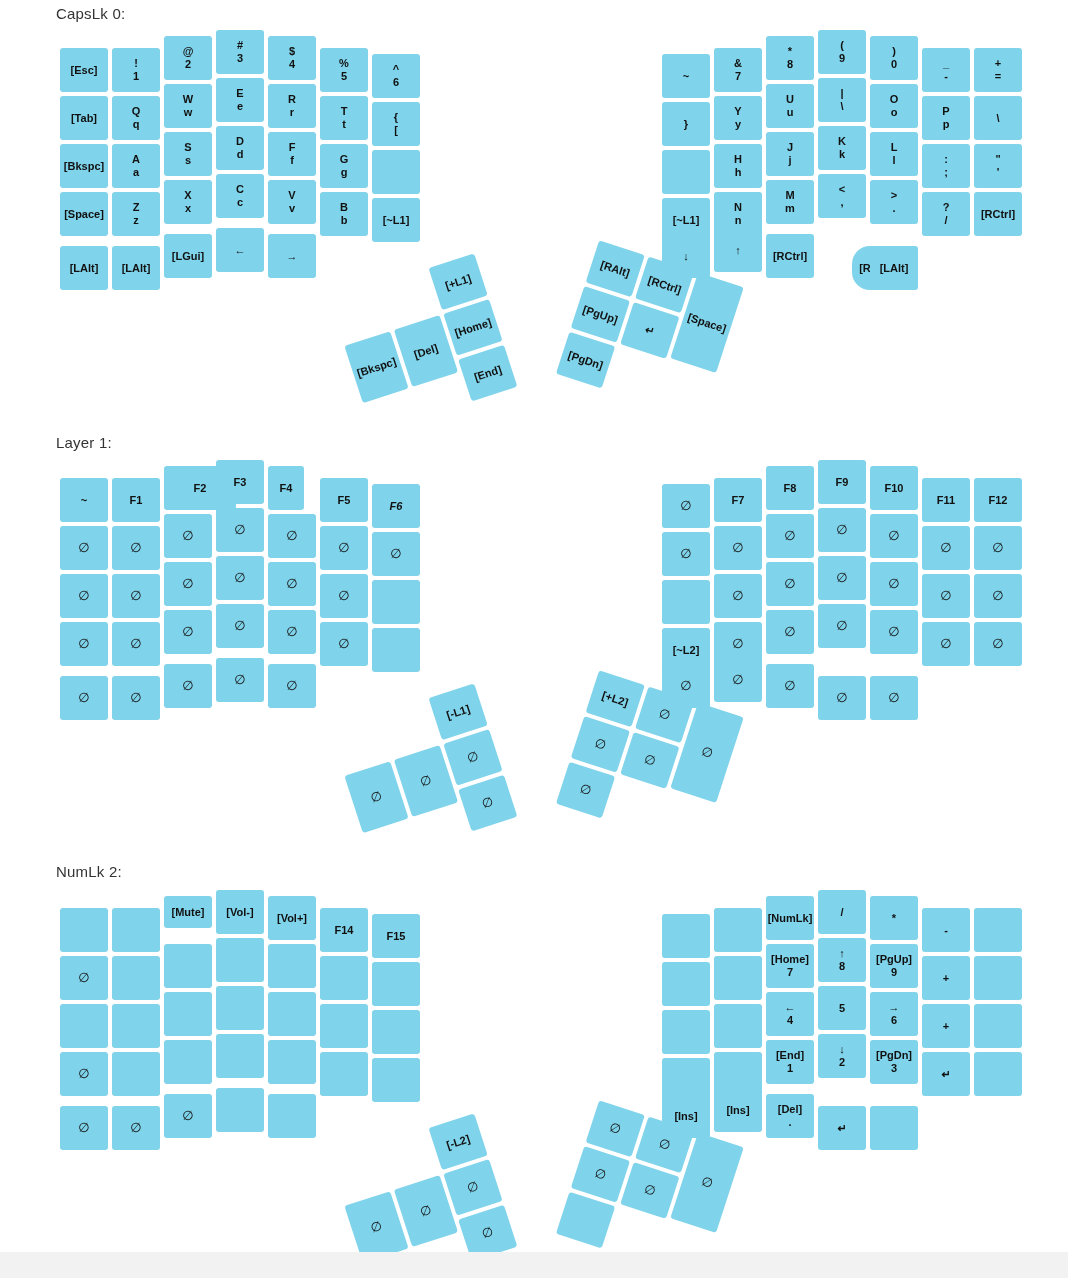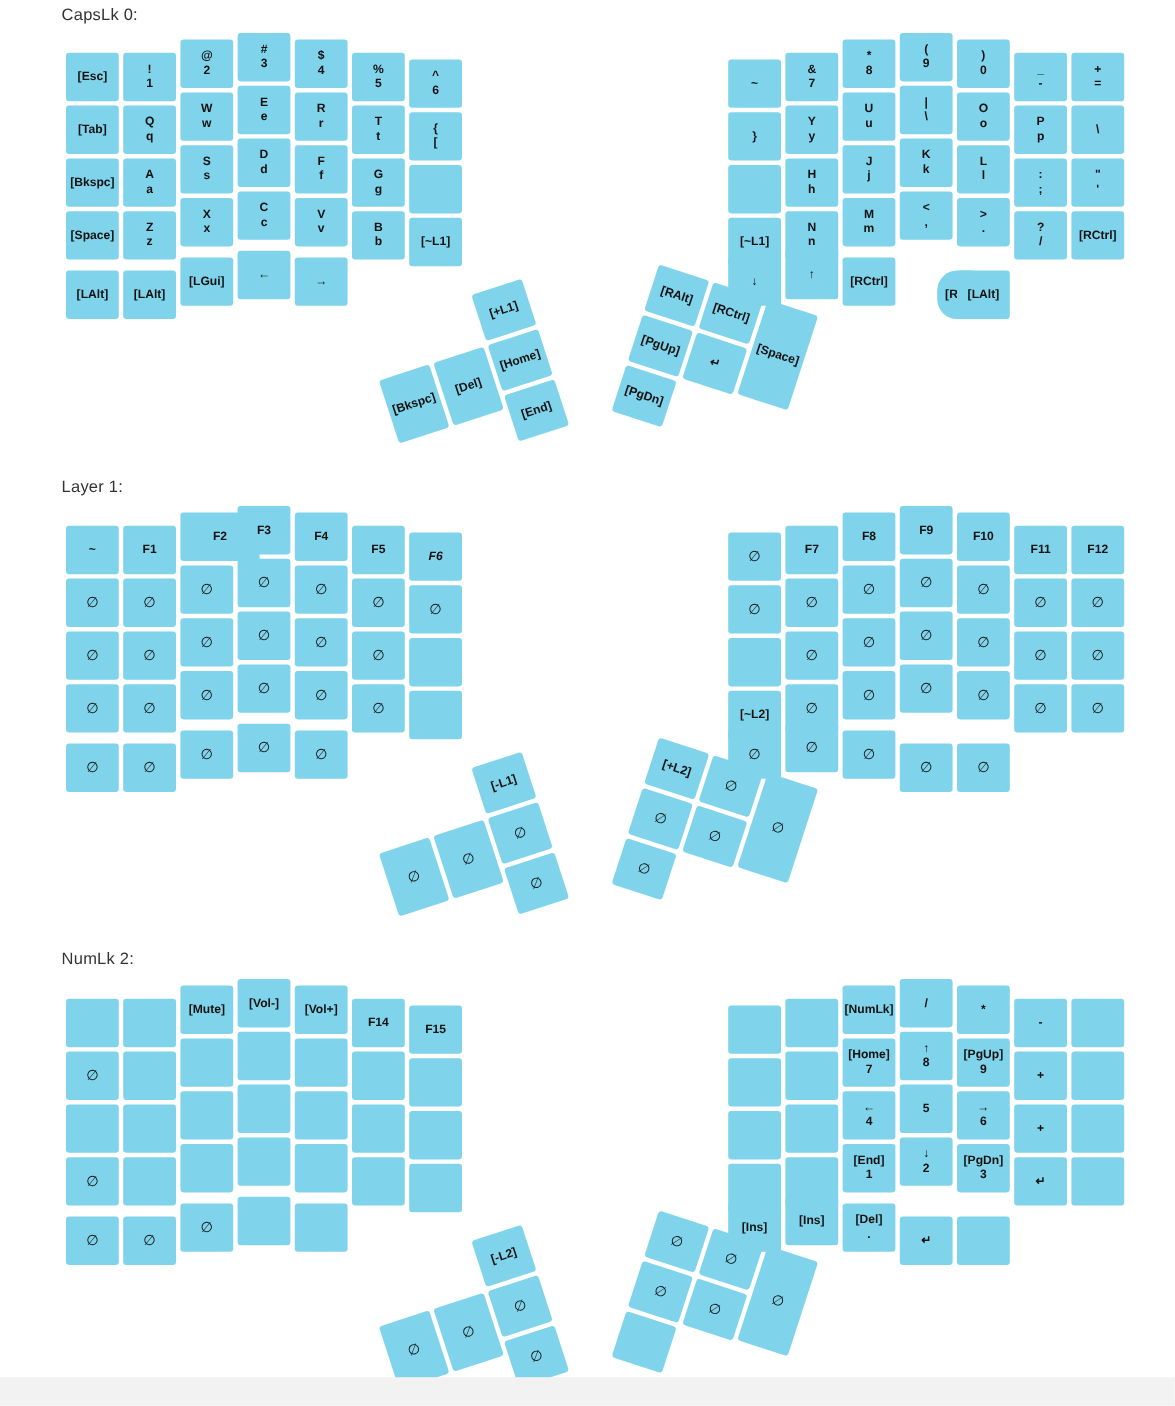--- a/index.html
+++ b/index.html
@@ -307,21 +307,21 @@
       </div>
       <div class="key" style="left: 112px; top: 18px; width: 48px; height: 44px;">
         <div class="bot">F1</div>
       </div>
       <div class="key" style="left: 164px; top: 6px; width: 72px; height: 44px;">
         <div class="bot">F2</div>
       </div>
       <div class="key" style="left: 216px; top: 0px; width: 48px; height: 44px;">
         <div class="bot">F3</div>
       </div>
-      <div class="key" style="left: 268px; top: 6px; width: 48px; height: 44px;">
+      <div class="key" style="left: 268px; top: 6px; width: 36px; height: 44px;">
         <div class="bot">F4</div>
       </div>
       <div class="key" style="left: 320px; top: 18px; width: 48px; height: 44px;">
         <div class="bot">F5</div>
       </div>
       <div class="key" style="left: 372px; top: 24px; width: 48px; height: 44px; font-style: italic;">
         <div class="bot">F6</div>
       </div>
       <div class="key" style="left: 60px; top: 66px; width: 48px; height: 44px;">
         <div class="bot nul">∅</div>
@@ -530,21 +530,21 @@
         <div class="key" style="left: 0px; top: 96px; width: 48px; height: 44px;">
           <div class="bot nul">∅</div>
         </div>
       </div>
     </div>
 
   <div class="layer-title" style="left:56px;top:863px;">NumLk 2:</div>
   <div class="kb" id="kb2" style="top:890px;height:380px;">
       <div class="key" style="left: 60px; top: 18px; width: 48px; height: 44px;"></div>
       <div class="key" style="left: 112px; top: 18px; width: 48px; height: 44px;"></div>
-      <div class="key" style="left: 164px; top: 6px; width: 48px; height: 44px;">
+      <div class="key" style="left: 164px; top: 6px; width: 48px; height: 32px;">
         <div class="bot">[Mute]</div>
       </div>
       <div class="key" style="left: 216px; top: 0px; width: 48px; height: 44px;">
         <div class="bot">[Vol-]</div>
       </div>
       <div class="key" style="left: 268px; top: 6px; width: 48px; height: 44px;">
         <div class="bot">[Vol+]</div>
       </div>
       <div class="key" style="left: 320px; top: 18px; width: 48px; height: 44px;">
         <div class="bot">F14</div>

